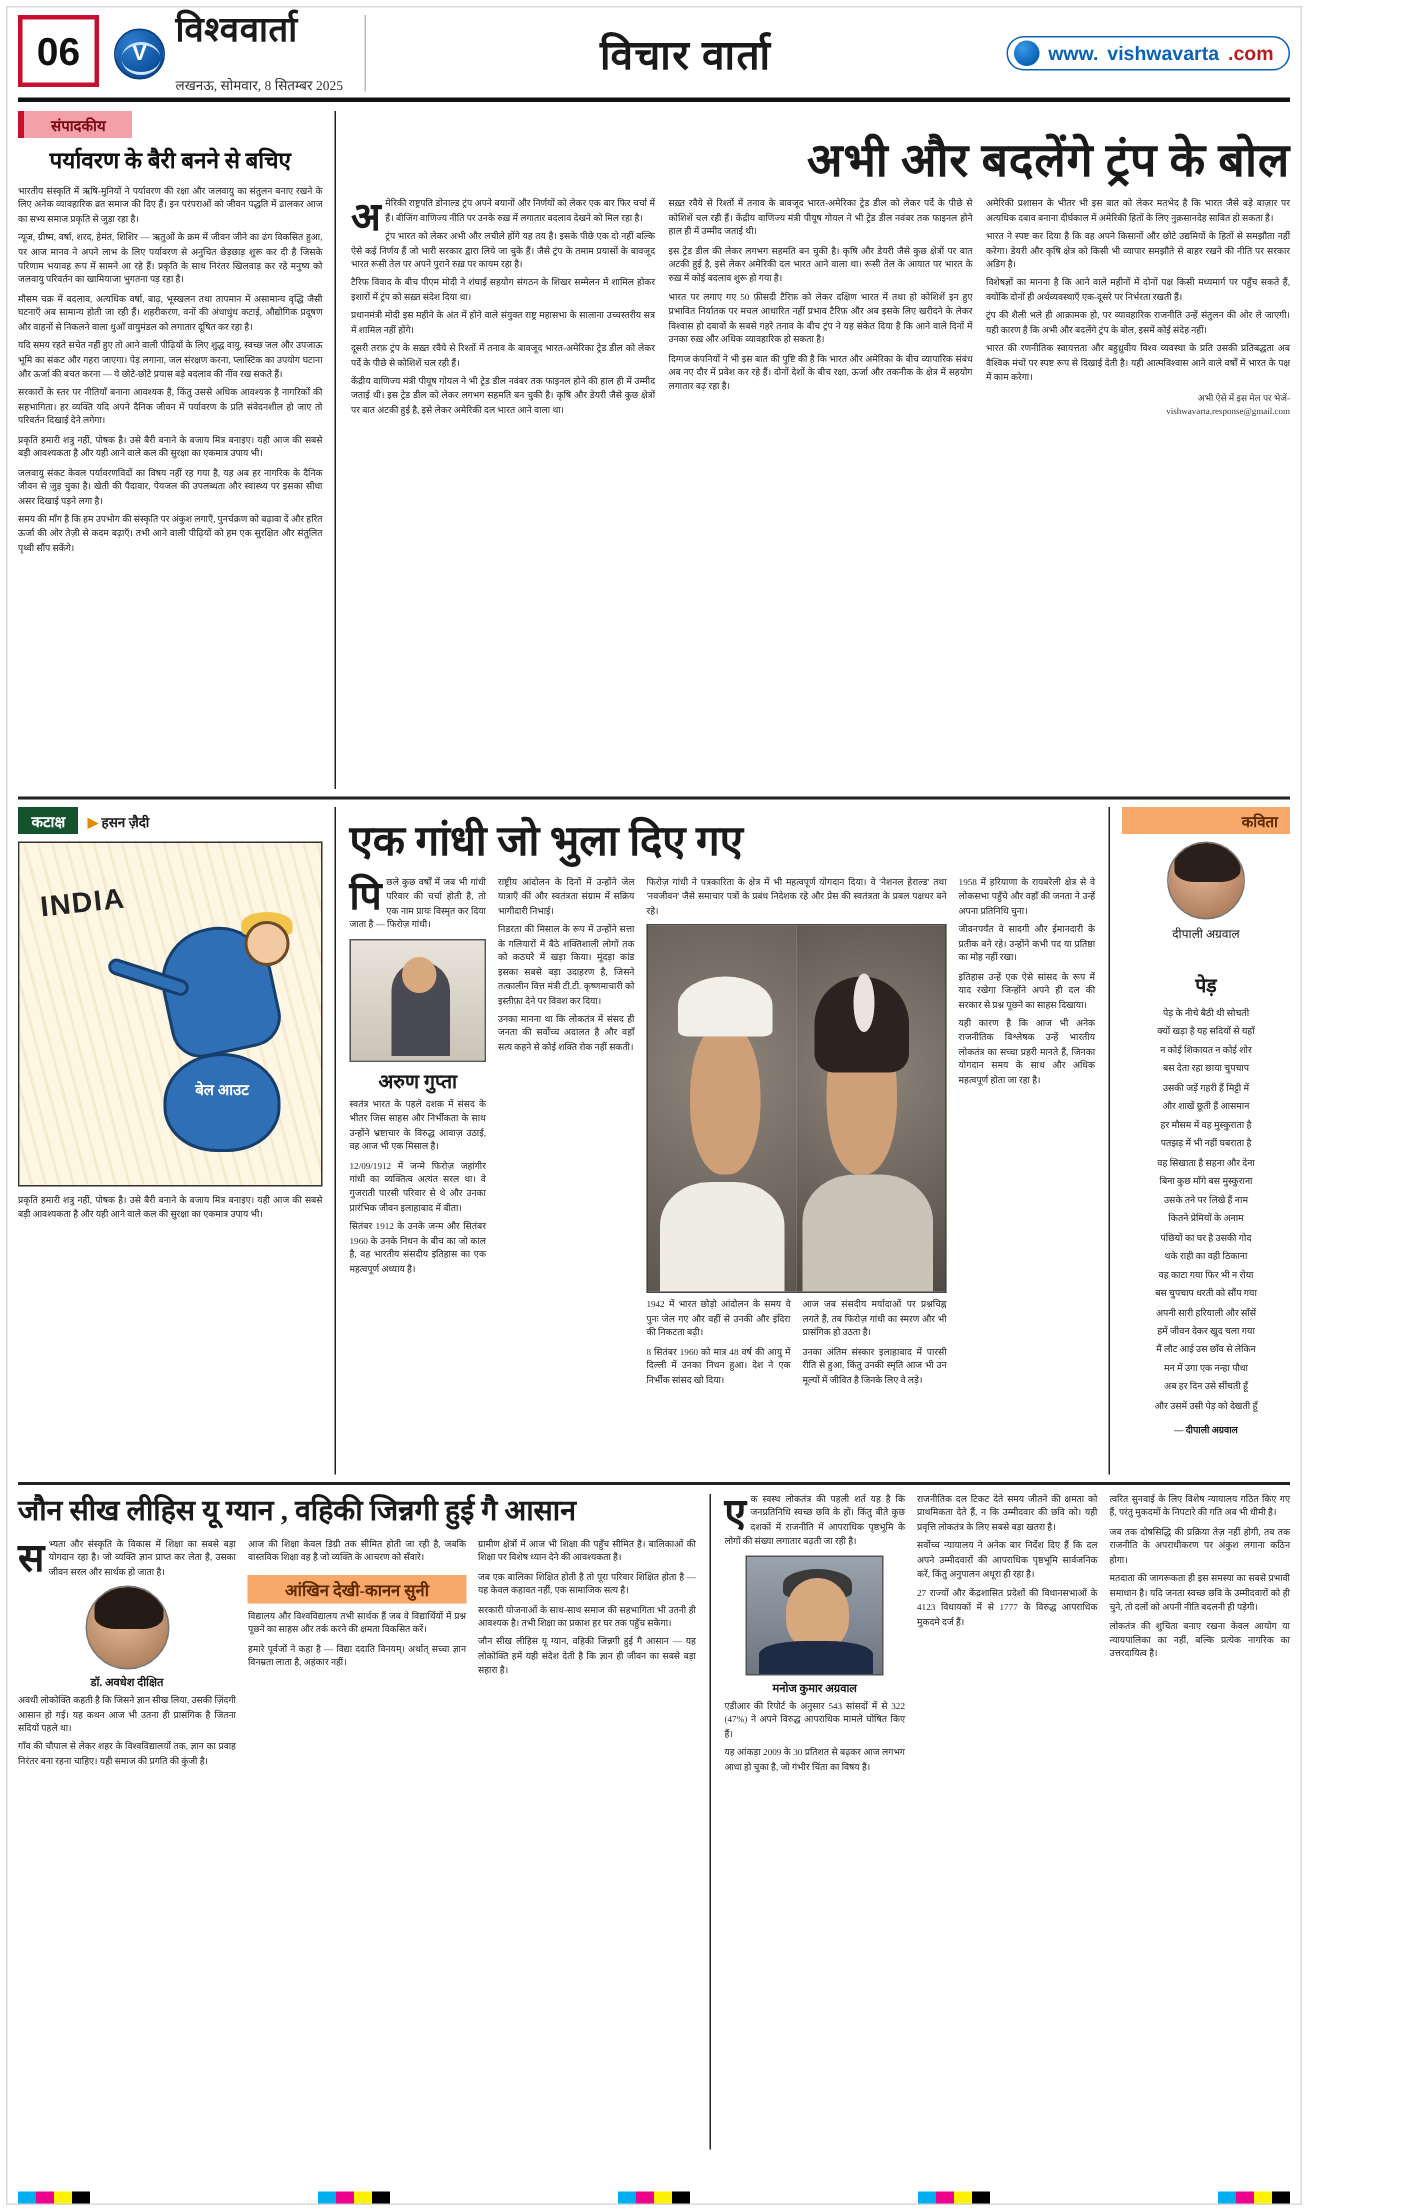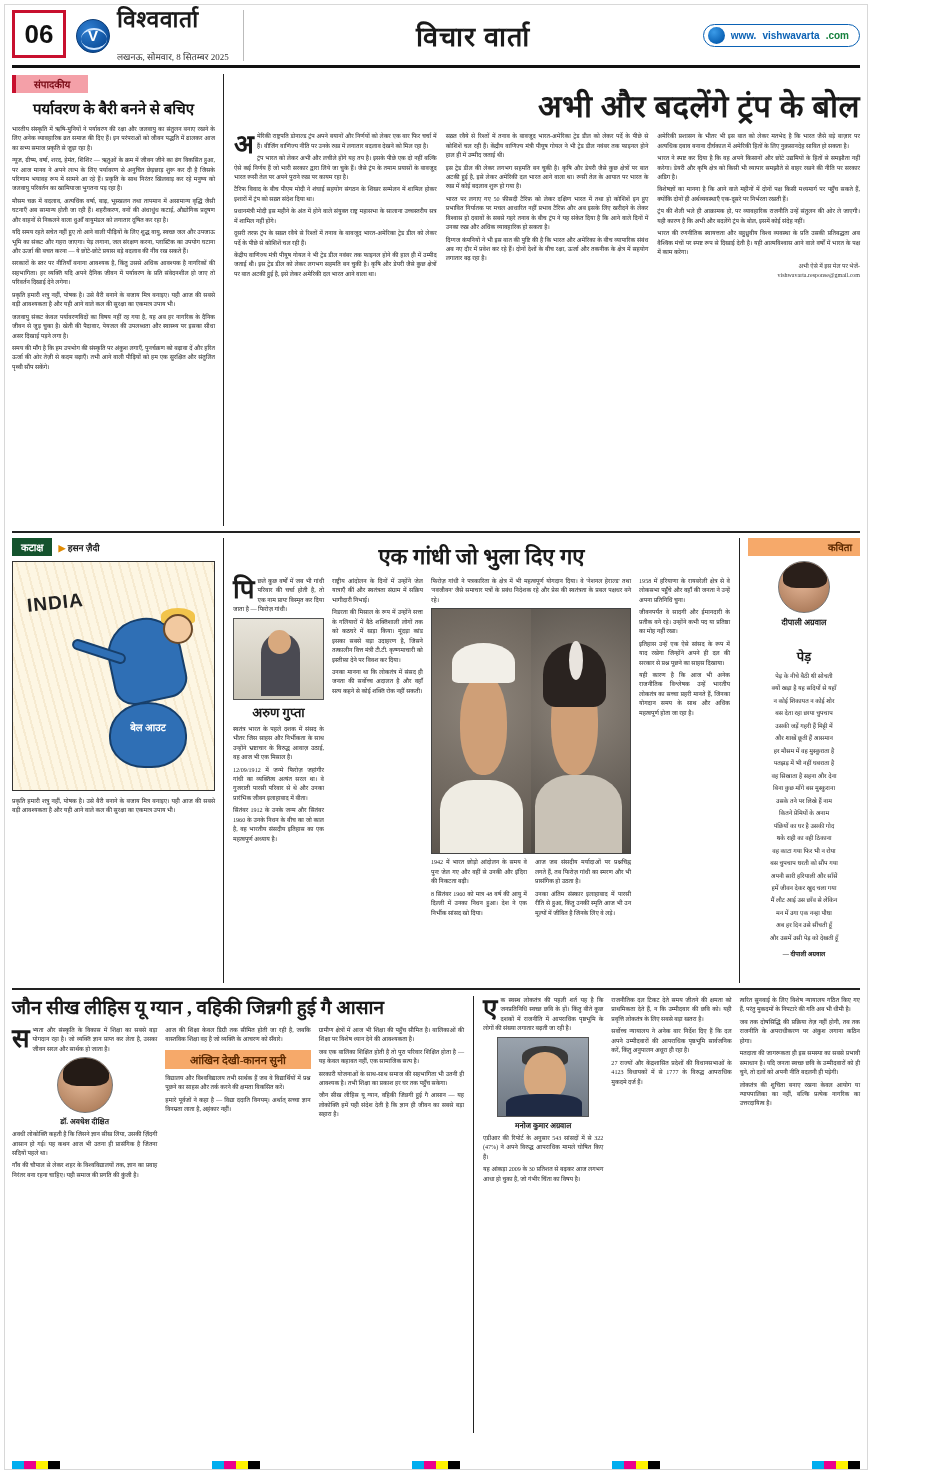--- a/index.html
+++ b/index.html
@@ -52,28 +52,28 @@
     flex:1; text-align:center;
     font-size:27px; font-weight:bold;
     align-self:center;
     letter-spacing:1px;
   }
   .web-pill {
     display:flex; align-items:center; gap:6px; align-self:center;
     border:1px solid #0b62b5; border-radius:14px;
     padding:2px 10px 2px 4px;
     font-family:"Liberation Sans", sans-serif;
-    font-size:10px; font-weight:bold;
+    font-size:13px; font-weight:bold;
   }
   .web-pill .dot {
     width:17px;height:17px;border-radius:50%;
     background:radial-gradient(circle at 35% 30%, #3b9be8, #0b62b5 70%);
   }
   .web-pill .w1{color:#0b62b5;}
-  .web-pill .w2{color:#15803d;}
+  .web-pill .w2{color:#b91c1c;}
   .body-text {
     font-size:6.1px; line-height:1.55; text-align:justify;
     color:#1b1b1b; hyphens:auto;
   }
   .body-text p { margin:0 0 3px 0; }
 
   
   .row1 { display:flex; margin-top:6px; height:452px; }
   .col-edit { width:212px; padding-right:8px; border-right:1px solid #222; }
   .tag {
@@ -177,21 +177,21 @@
     position:absolute; left:150px; top:120px; width:120px; height:110px;
     background:
       conic-gradient(from 0deg, transparent 0 8deg,#e8e8e8 8deg 14deg, transparent 14deg 26deg,
       #e8e8e8 26deg 32deg, transparent 32deg 46deg,#e8e8e8 46deg 52deg, transparent 52deg 66deg,
       #e8e8e8 66deg 72deg, transparent 72deg 100%);
     opacity:.8;
   }
 
   .col-gandhi { flex:1; padding:0 9px; border-right:1px solid #222; }
   .gandhi-head {
-    text-align:center; font-size:22px; font-weight:bold; margin:2px 0 7px 0;
+    text-align:left; font-size:28px; font-weight:bold; margin:2px 0 7px 0;
   }
   .g-cols { display:flex; gap:8px; }
   .g-c { flex:1; }
   .g-photo-small {
     width:100%; height:82px; border:1px solid #555; background:#cdd2cf; position:relative; overflow:hidden; margin-bottom:3px;
   }
   .g-photo-small .wall{position:absolute;inset:0;background:linear-gradient(#e8e4da,#c9c4b6);}
   .g-photo-small .man{
     position:absolute; left:30%; top:18%; width:44%; height:78%;
     background:#4a4a52; border-radius:24px 24px 0 0;
@@ -222,21 +222,21 @@
     display:block; background:#f6a96a; color:#5e2a00; text-align:right;
     font-family:"Liberation Sans",sans-serif; font-weight:bold; font-size:10px;
     padding:2px 8px; margin-bottom:5px;
   }
   .kavita-photo {
     width:52px;height:52px;border-radius:50%;margin:0 auto 3px auto;
     background:radial-gradient(circle at 45% 35%,#e8b99a,#9c6b4a);
     border:1px solid #777; position:relative; overflow:hidden;
   }
   .kavita-photo .kh{position:absolute;left:4px;top:0;width:44px;height:26px;background:#2a1f1a;border-radius:50% 50% 30% 30%;}
-  .kavita-name{text-align:center;font-size:8px;font-weight:bold;margin-bottom:20px;}
+  .kavita-name{text-align:center;font-size:8px;font-weight:normal;margin-bottom:20px;}
   .kavita-title{text-align:center;font-size:13px;font-weight:bold;margin:5px 0;}
   .poem { font-size:6.2px; line-height:1.85; text-align:center; }
   .poem div{margin-bottom:1px;}
   .poem .author-line{font-weight:bold;margin-top:5px;}
 
   
   .row3 { display:flex; margin-top:5px; border-top:2px solid #222; padding-top:6px; height:445px; }
   .r3-left { width:462px; padding-right:9px; border-right:1px solid #222; }
   .r3-right { flex:1; padding-left:9px; }
   .h3 { font-size:19px; font-weight:bold; line-height:1.25; margin-bottom:6px; }

